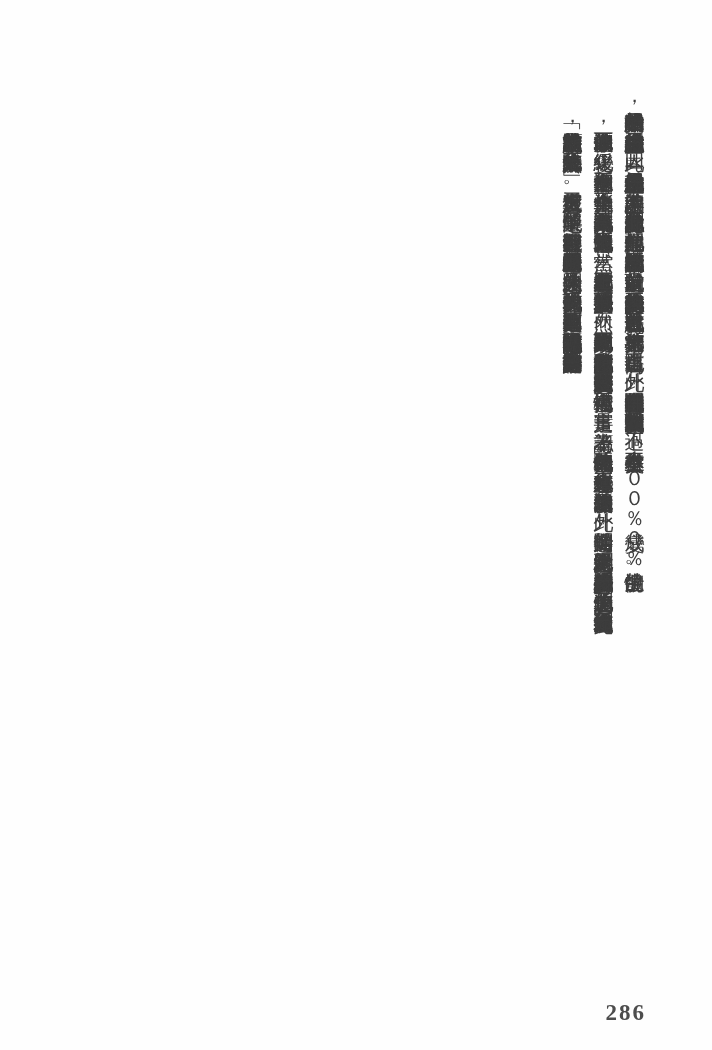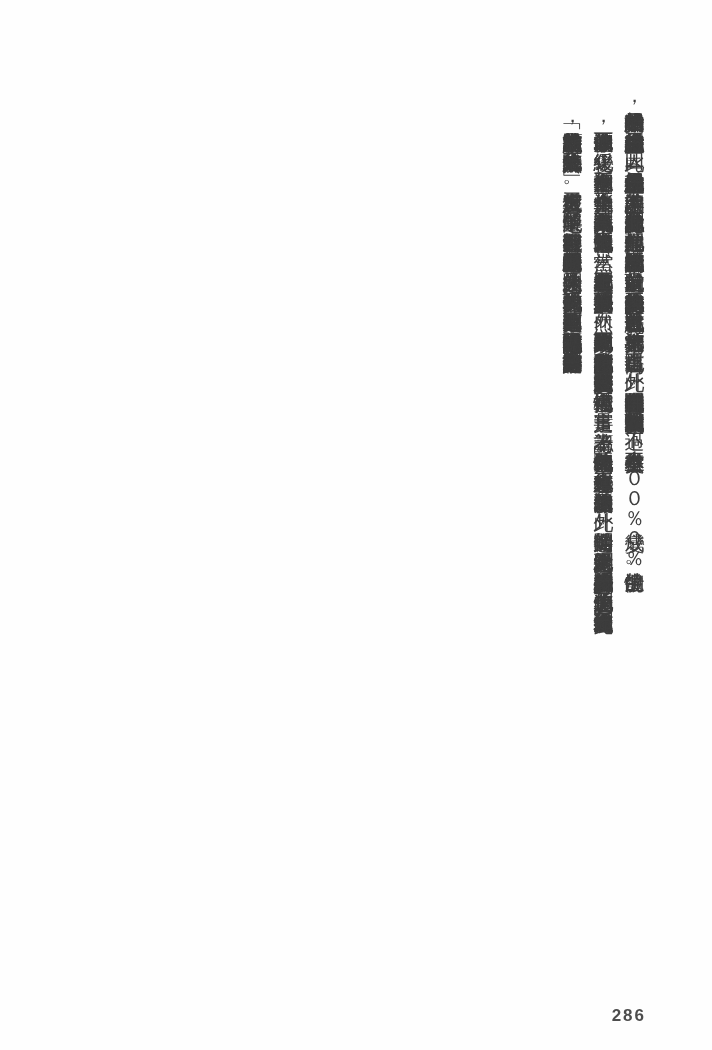--- a/index.html
+++ b/index.html
@@ -37,23 +37,23 @@
     margin: 0;
     padding: 0;
   }
   .text-block p.indent {
     text-indent: 20px;
   }
   .page-number {
     position: absolute;
     right: 66px;
     bottom: 24px;
-    font-family: Liberation Sans, sans-serif;
+    font-family: Liberation Serif, serif;
     font-weight: bold;
-    font-size: 17px;
+    font-size: 23px;
     letter-spacing: 2px;
     color: #4d4d4d;
   }
 </style>
 </head>
 <body>
 
 <div class="book-page">
 
   <div class="text-block">

